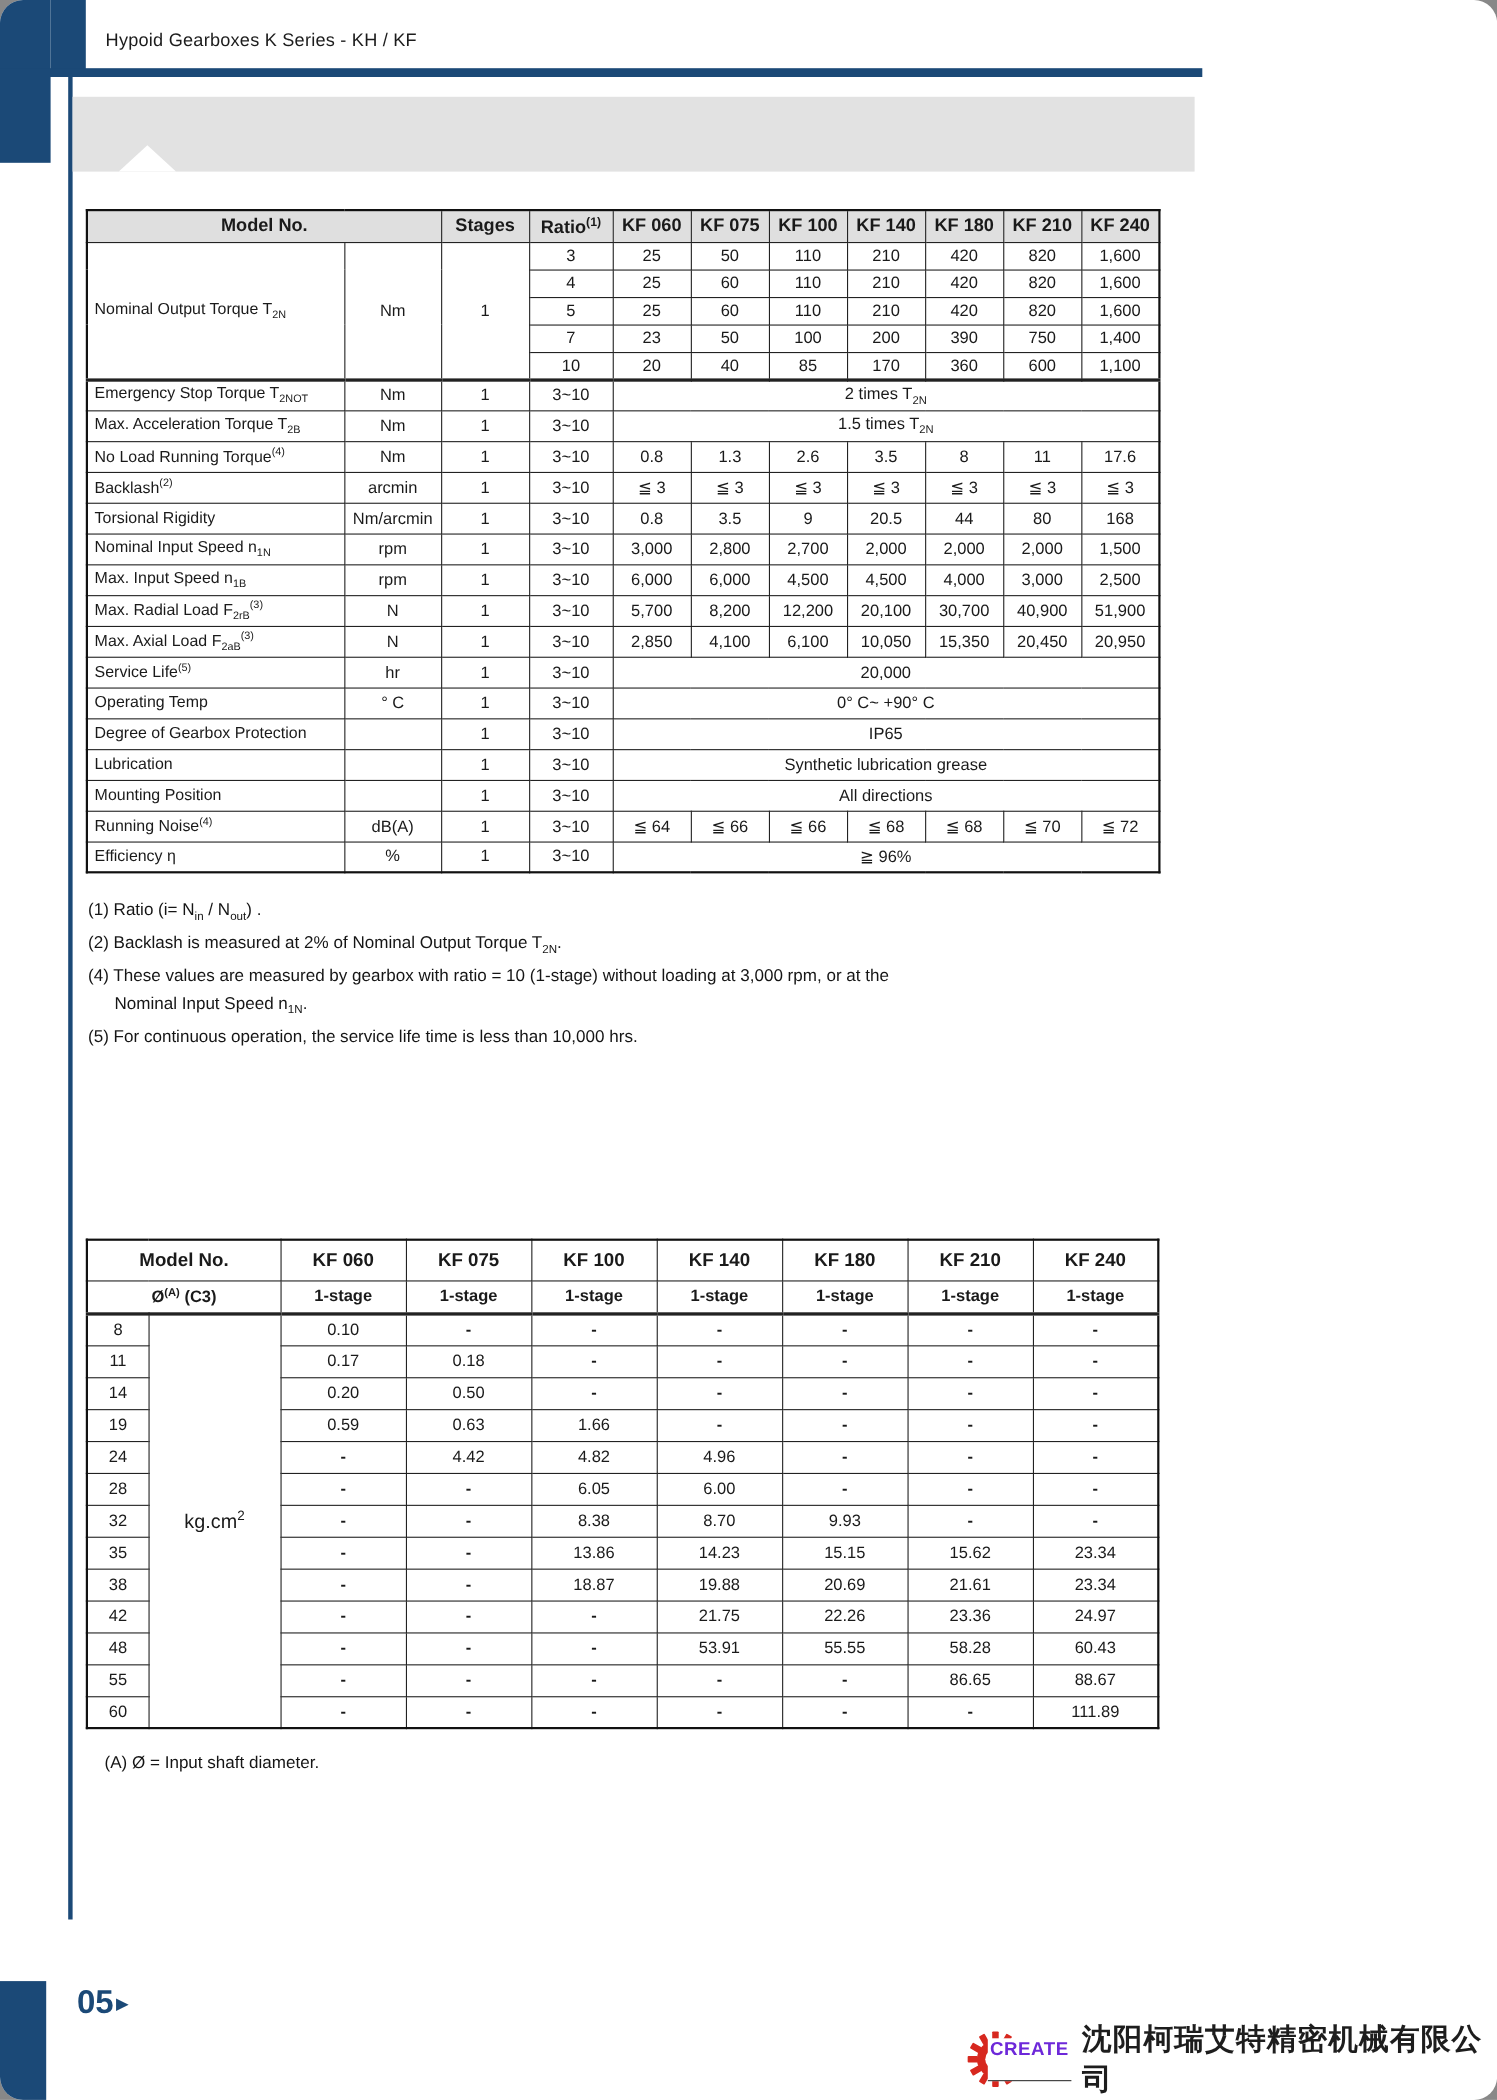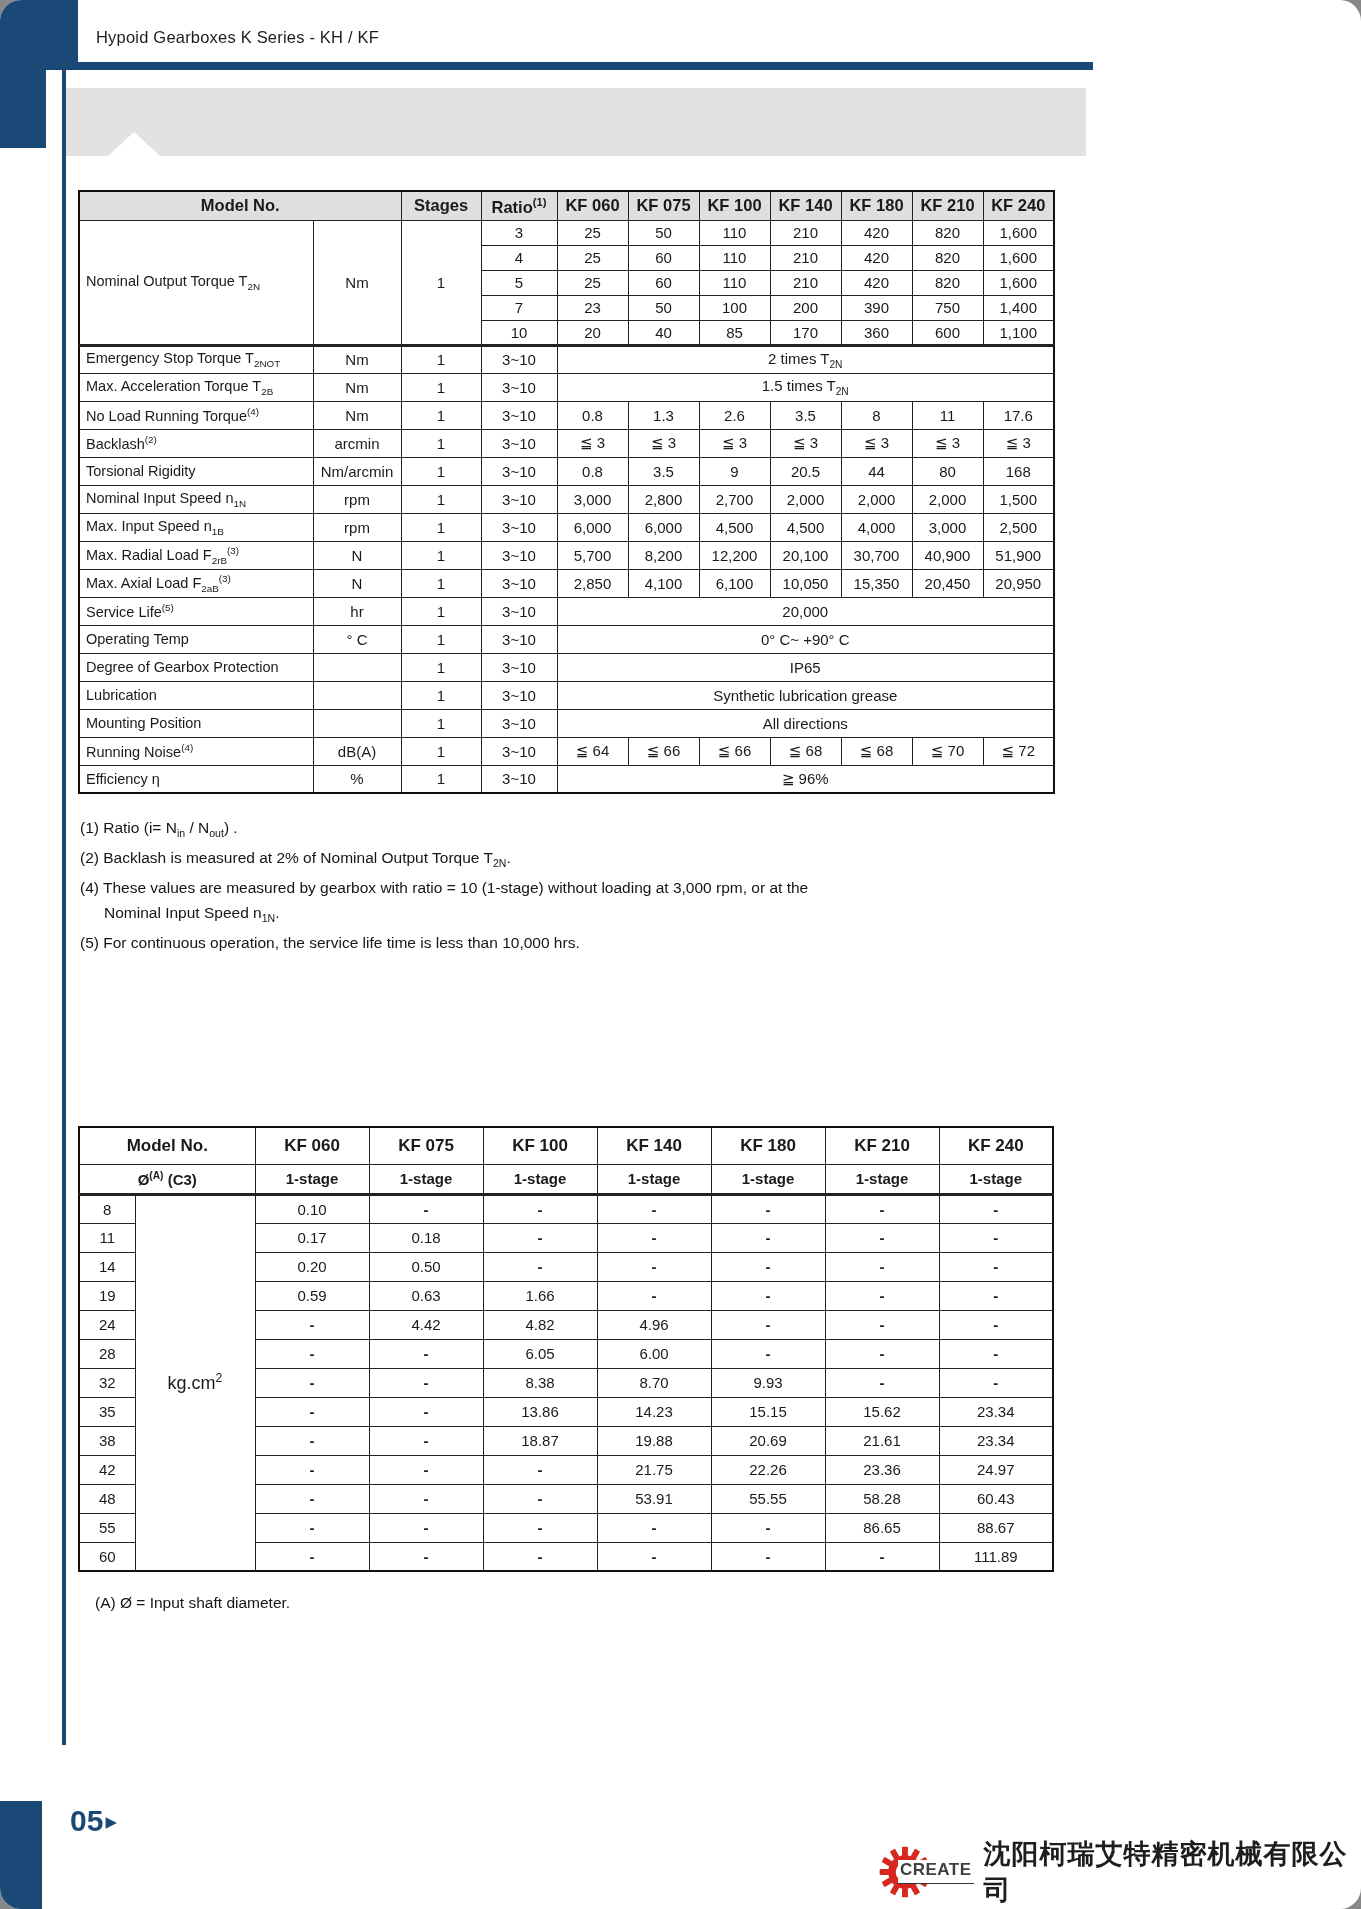--- a/index.html
+++ b/index.html
@@ -50,22 +50,22 @@
   .footnotes { position:absolute; left:80px; top:816px; width:920px; font-size:15.5px; line-height:24px; color:#151515; }
   .footnotes .fn { margin-bottom:1px; }
   .footnotes .indent { padding-left:24px; }
   .fn-inertia { position:absolute; left:95px; top:1594px; font-size:15.5px; color:#151515; }
 
   
   .footer-block { position:absolute; left:0; bottom:0; width:42px; height:108px; background:#1b4977; }
   .page-num { position:absolute; left:70px; top:1804px; color:#1b4977; font-weight:bold; font-size:30px; }
   .page-num .arrow { font-size:15px; vertical-align:4px; margin-left:2px; }
   .logo { position:absolute; left:878px; top:1836px; display:flex; align-items:center; }
-  .logo-create { font-weight:bold; font-size:17px; letter-spacing:.5px; color:#404040;
-                 margin-left:-34px; background:#fff; padding:0 2px 3px 2px; border-bottom:1.5px solid #333; }
+  .logo-create { font-weight:bold; font-size:17px; letter-spacing:.5px; color:#6d28d9;
+                 margin-left:-34px; background:#fff; padding:0 2px 18px 2px; border-bottom:1.5px solid #333; }
   .logo-cn { font-weight:bold; font-size:27px; color:#1d1d1d; margin-left:10px; letter-spacing:1px; }
 </style>
 </head>
 <body>
 
 <div class="page">
 
   <div class="corner-block"></div>
   <div class="corner-block2"></div>
   <div class="top-rule"></div>

